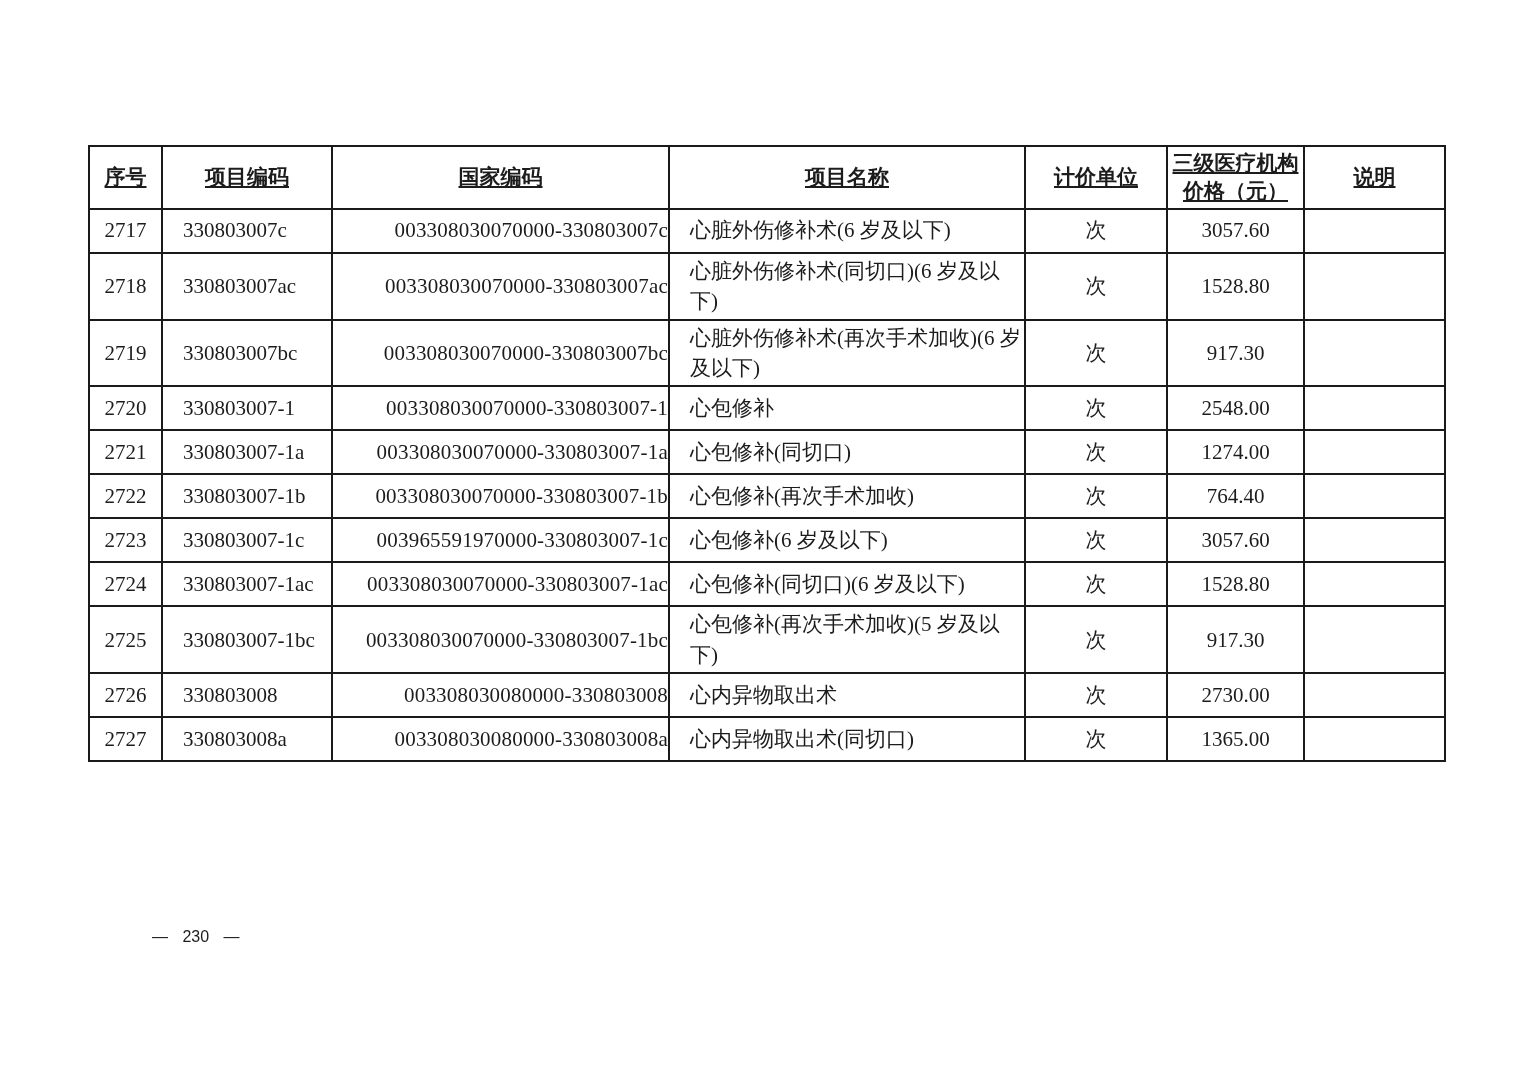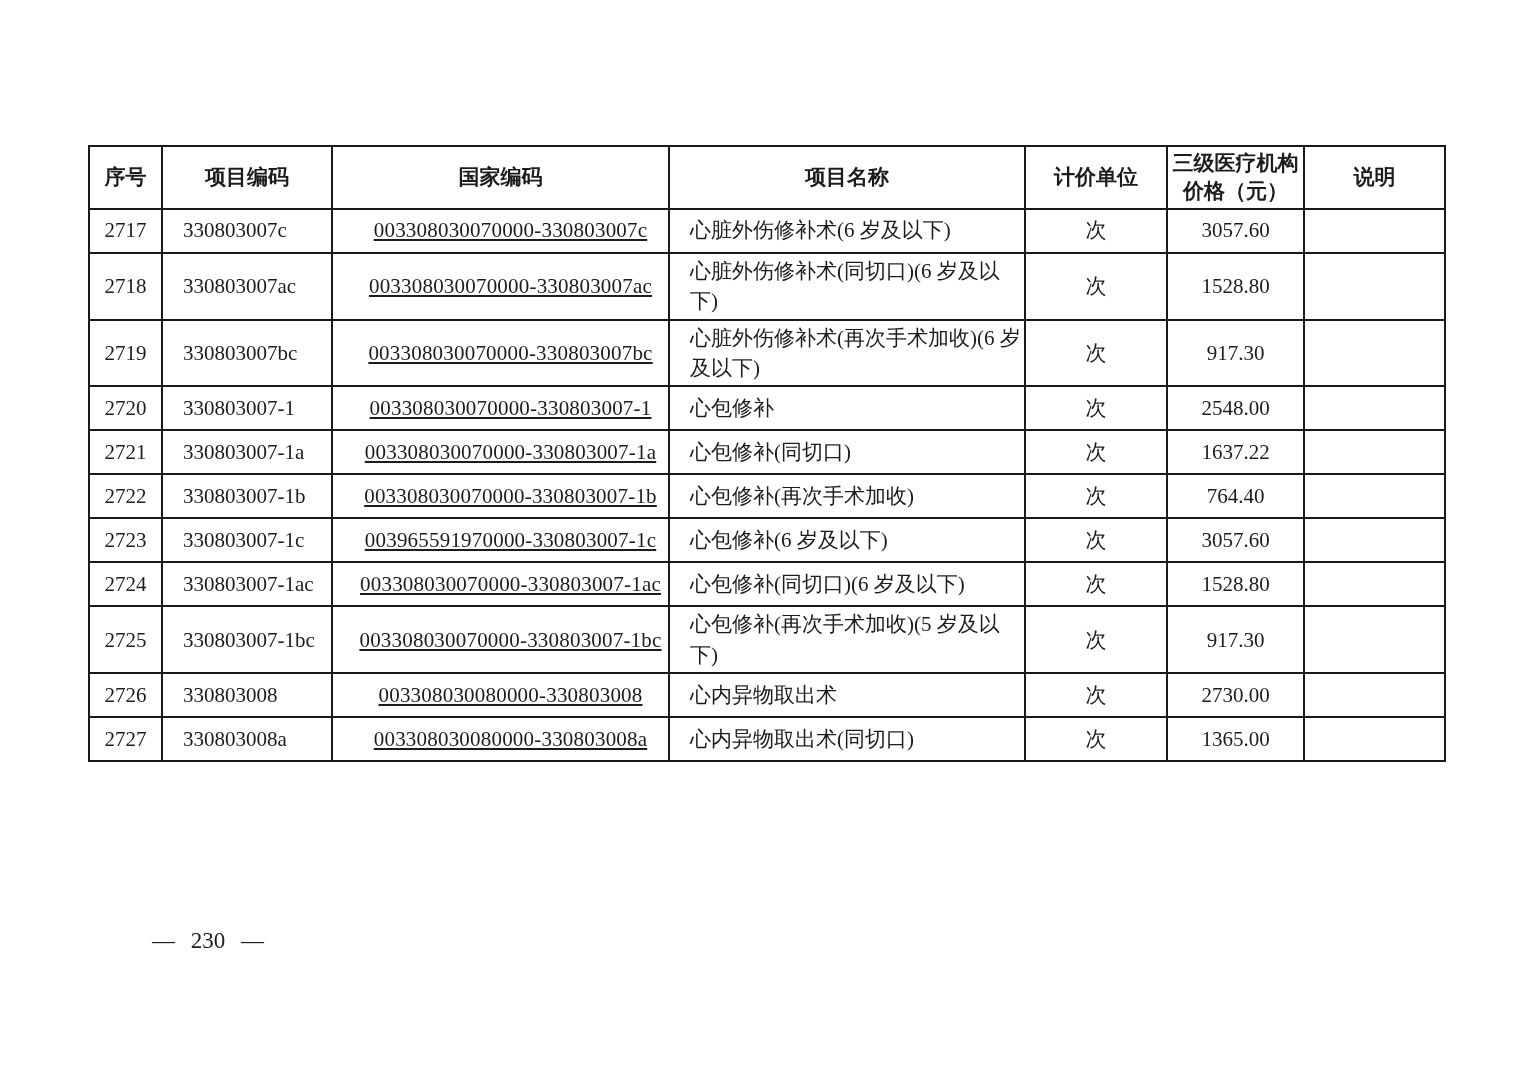--- a/index.html
+++ b/index.html
@@ -25,50 +25,50 @@
     width: 1356px;
     border-collapse: collapse;
     table-layout: fixed;
   }
   table.price-table th,
   table.price-table td {
     border: 2px solid #1a1a1a;
     vertical-align: middle;
     overflow: hidden;
   }
-  thead tr { height: 58px; }
+  thead tr { height: 58px; text-decoration: underline; }
   tbody tr { height: 44px; }
   th {
     font-family: "Liberation Sans", "DejaVu Sans", sans-serif;
     font-weight: 700;
     font-size: 21px;
     text-align: center;
     line-height: 1.35;
     padding: 2px 3px;
   }
   td {
     font-size: 21px;
     line-height: 1.45;
     padding: 2px 0;
   }
   td.c-seq   { text-align: center; }
   td.c-code  { text-align: left; padding-left: 20px; }
-  td.c-ncode { text-align: center; padding-left: 20px; letter-spacing: 0.2px; text-decoration: underline; }
+  td.c-ncode { text-align: right; padding-left: 20px; letter-spacing: 0.2px; }
   td.c-name  { text-align: left; padding-left: 20px; padding-right: 2px; }
   td.c-unit  { text-align: center; }
   td.c-price { text-align: center; }
   td.c-note  { text-align: center; }
   .footer-page-number {
     position: absolute;
     left: 152px;
     top: 928px;
-    font-size: 23px;
+    font-size: 16px;
     word-spacing: 10px;
     color: #1c1c1c;
-    font-family: Liberation Serif, serif;
+    font-family: Liberation Sans, sans-serif;
   }
 </style>
 </head>
 <body>
 
 <div class="page">
 
   <table class="price-table">
     <colgroup>
       <col style="width:73px">
@@ -130,21 +130,21 @@
     <td class="c-price">2548.00</td>
     <td class="c-note"></td>
   </tr>
 
   <tr>
     <td class="c-seq">2721</td>
     <td class="c-code">330803007-1a</td>
     <td class="c-ncode">003308030070000-330803007-1a</td>
     <td class="c-name">心包修补(同切口)</td>
     <td class="c-unit">次</td>
-    <td class="c-price">1637.22</td>
+    <td class="c-price">1274.00</td>
     <td class="c-note"></td>
   </tr>
 
   <tr>
     <td class="c-seq">2722</td>
     <td class="c-code">330803007-1b</td>
     <td class="c-ncode">003308030070000-330803007-1b</td>
     <td class="c-name">心包修补(再次手术加收)</td>
     <td class="c-unit">次</td>
     <td class="c-price">764.40</td>

